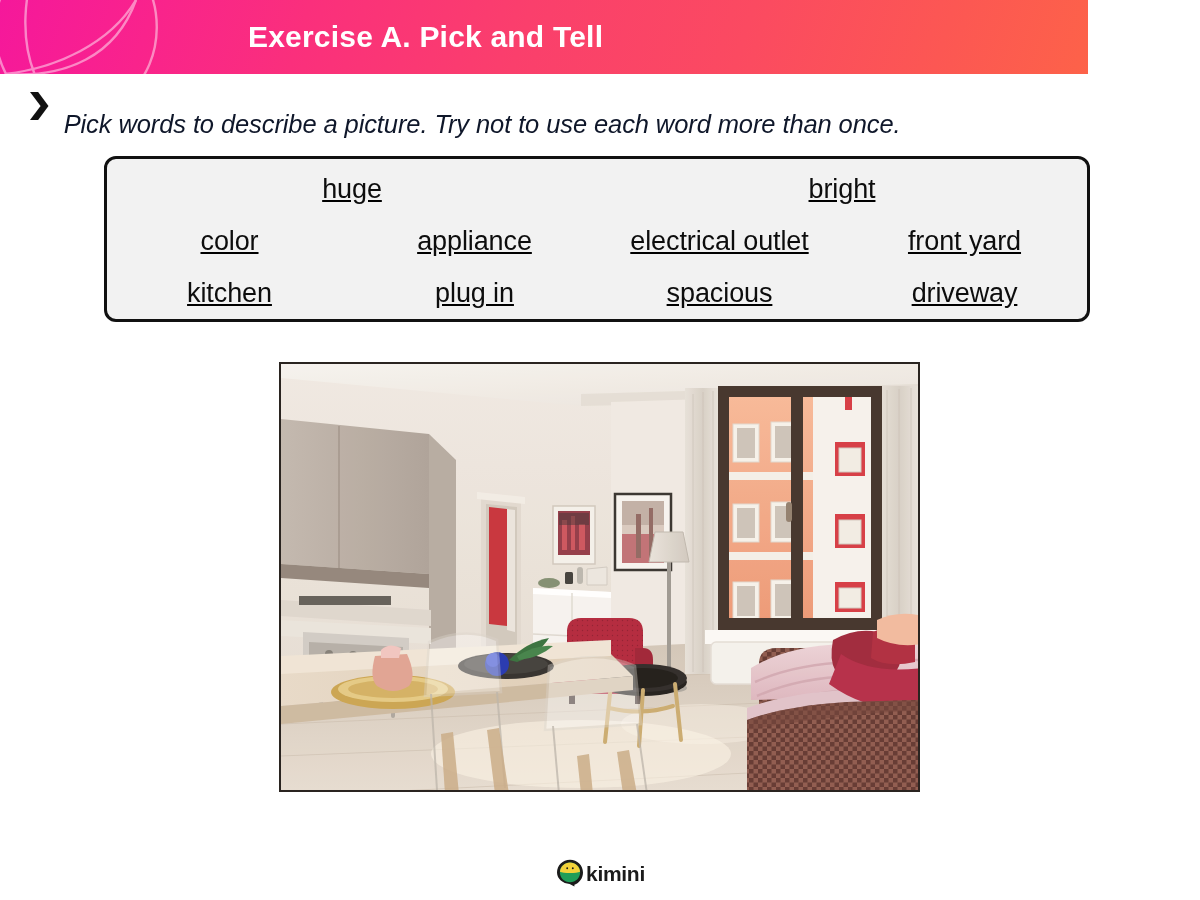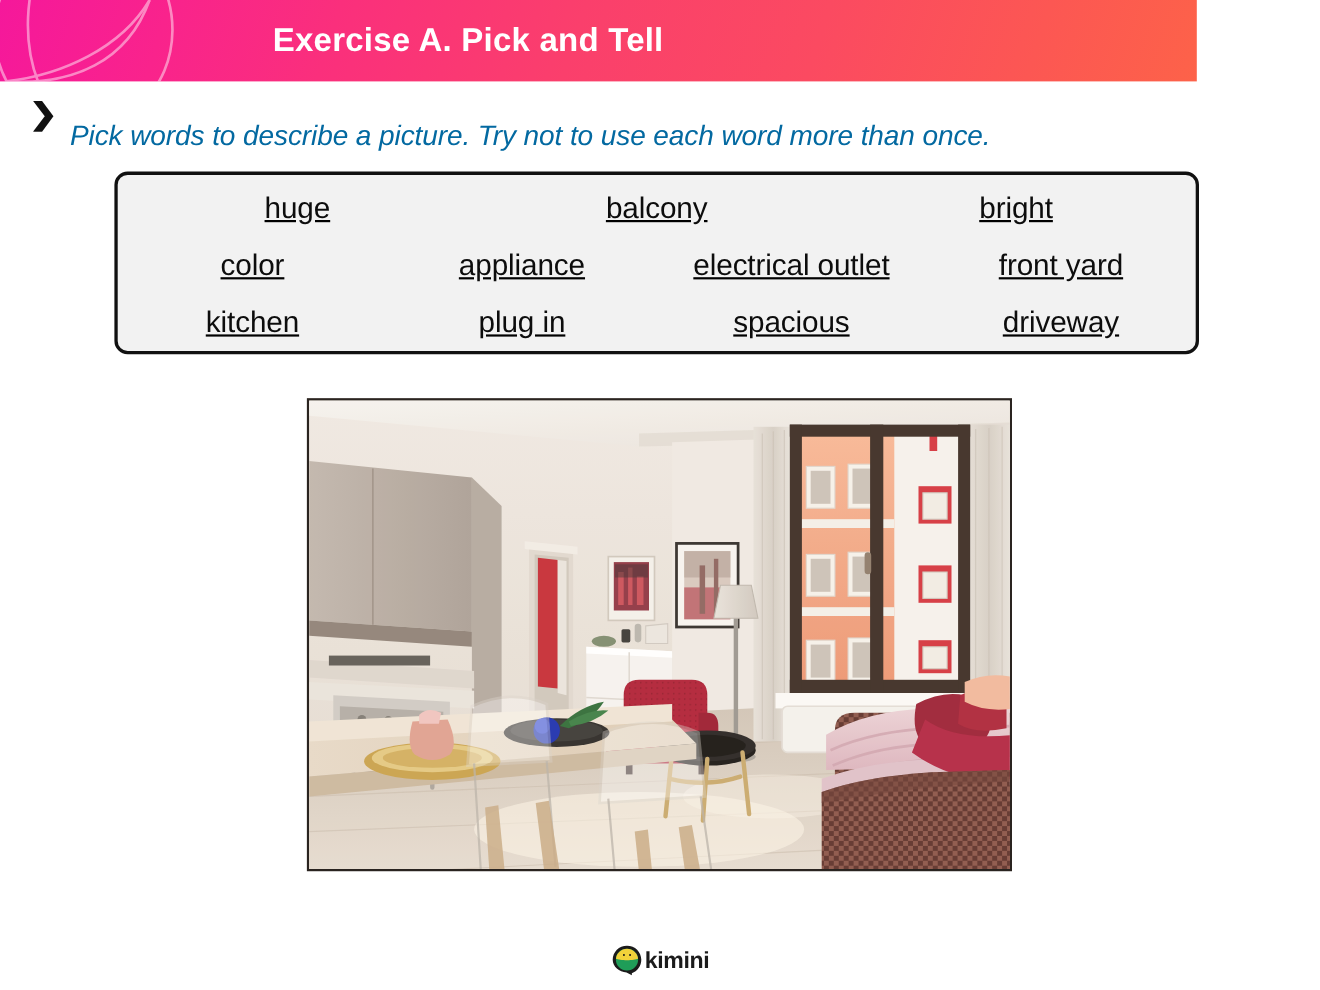--- a/index.html
+++ b/index.html
@@ -61,21 +61,21 @@
     font-weight: bold;
     color: #111111;
     line-height: 1;
     margin-right: 13px;
     display: inline-block;
     transform: scaleX(1.15);
   }
   #instruction-text {
     font-size: 25.5px;
     font-style: italic;
-    color: #0369a1;
+    color: #0f172a;
     white-space: nowrap;
     letter-spacing: -.1px;
     margin-top: 40px;
   }
 
   
   #word-box {
     position: absolute;
     left: 104px;
     top: 156px;
@@ -170,21 +170,20 @@
 
 <div id="instruction-row">
   <span id="instruction-bullet">❯</span>
   <span id="instruction-text">Pick words to describe a picture. Try not to use each word more than once.</span>
 </div>
 
 <div id="word-box">
 
   <div class="word-row">
     <div class="word-cell">huge</div>
-    <div class="word-cell">balcony</div>
     <div class="word-cell">bright</div>
   </div>
 
   <div class="word-row">
     <div class="word-cell">color</div>
     <div class="word-cell">appliance</div>
     <div class="word-cell">electrical outlet</div>
     <div class="word-cell">front yard</div>
   </div>
 

